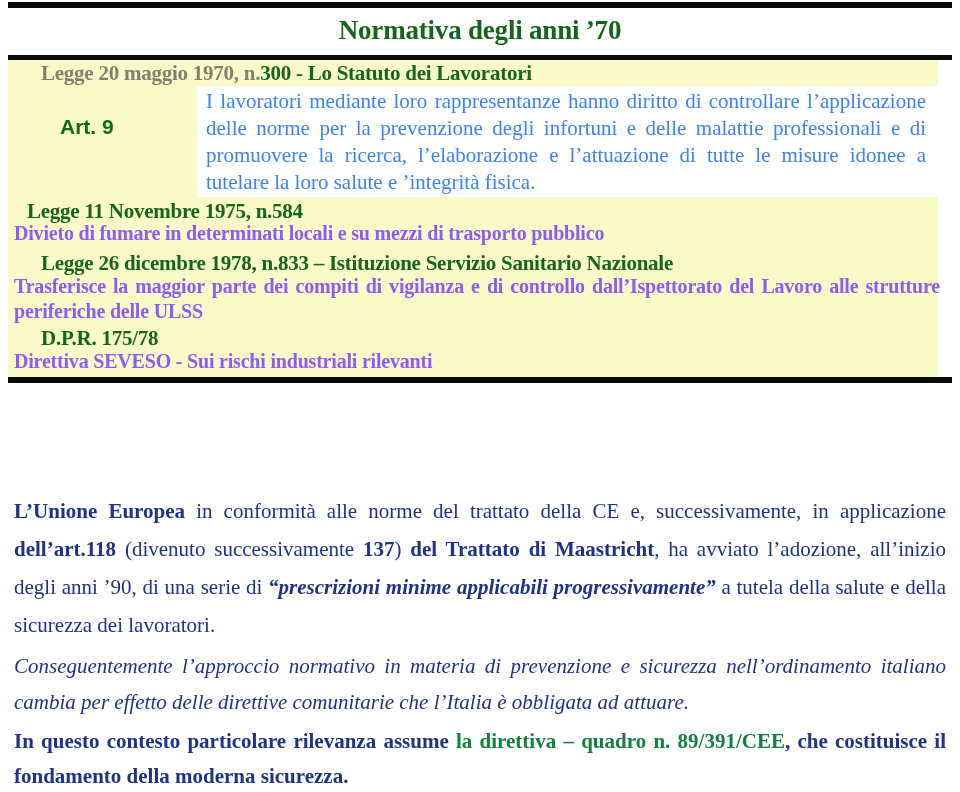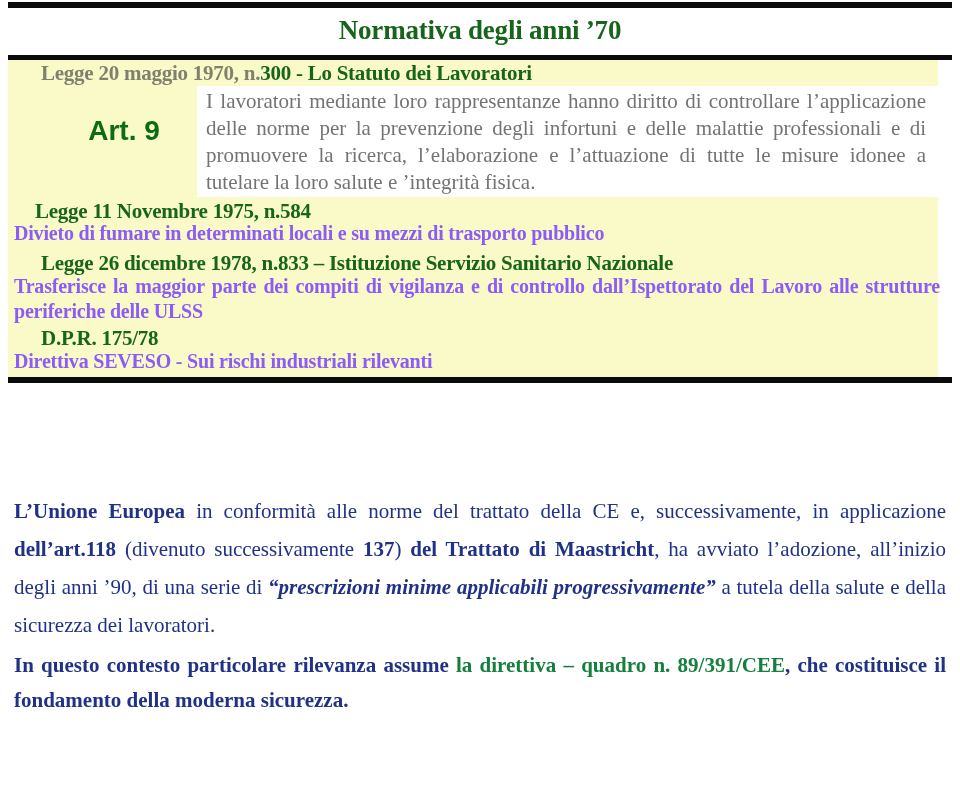--- a/index.html
+++ b/index.html
@@ -105,43 +105,43 @@
 
   
   #line-300 { left: 14px; top: 61px; }
 
   
   .art-label {
     position: absolute;
     left: 60px;
     top: 115px;
     width: 128px;
-    text-align: center;
+    text-align: left;
     color: #0d6b12;
     font-family: "Liberation Sans", sans-serif;
     font-weight: bold;
-    font-size: 28px;
+    font-size: 21px;
   }
 
   
   .art-quote {
     position: absolute;
     left: 206px;
     top: 88px;
     width: 720px;
-    color: #737373;
+    color: #3b82f6;
     font-family: "Liberation Serif", serif;
     font-size: 21px;
     line-height: 27px;
     text-align: justify;
     text-justify: inter-word;
   }
   .art-quote .lastline { text-align: left; }
 
-  #line-584-head { left: 8px; top: 199px; }
+  #line-584-head { left: 0; top: 199px; }
   #line-584-sub  { left: 14px; top: 222px; }
 
   #line-833-head { left: 14px; top: 251px; }
   #line-833-sub  { left: 14px; top: 274px; width: 926px; line-height: 25px; }
 
   #line-dpr-head { left: 14px; top: 326px; }
   #line-dpr-sub  { left: 14px; top: 350px; }
 
   
   .lower {
@@ -197,18 +197,19 @@
 
   <div class="law-head" id="line-dpr-head">D.P.R. 175/78</div>
   <div class="law-sub" id="line-dpr-sub">Direttiva SEVESO -  Sui rischi industriali rilevanti</div>
 
   <div class="rule rule-bottom"></div>
 
   <div class="lower">
 
     <p class="para p1"><b>L’Unione Europea</b><span> in conformità alle norme del trattato della CE e, successivamente, in applicazione </span><b>dell’art.118</b><span> (divenuto successivamente </span><b>137</b><span>) </span><b>del Trattato di Maastricht</b><span>, ha avviato l’adozione, all’inizio degli anni ’90, di una serie di </span><span class="bi">“prescrizioni minime applicabili progressivamente”</span><span> a tutela della salute e della sicurezza dei lavoratori.</span></p>
 
+    <p class="para p2">Conseguentemente l’approccio normativo in materia di prevenzione e sicurezza nell’ordinamento italiano cambia per effetto delle direttive comunitarie che l’Italia è obbligata ad attuare.</p>
 
     <p class="para p3"><span>In questo contesto particolare rilevanza assume </span><span class="red">la direttiva – quadro n. 89/391/CEE</span><span>, che costituisce il fondamento della moderna sicurezza.</span></p>
 
   </div>
 
 </div>
 
 </body></html>

